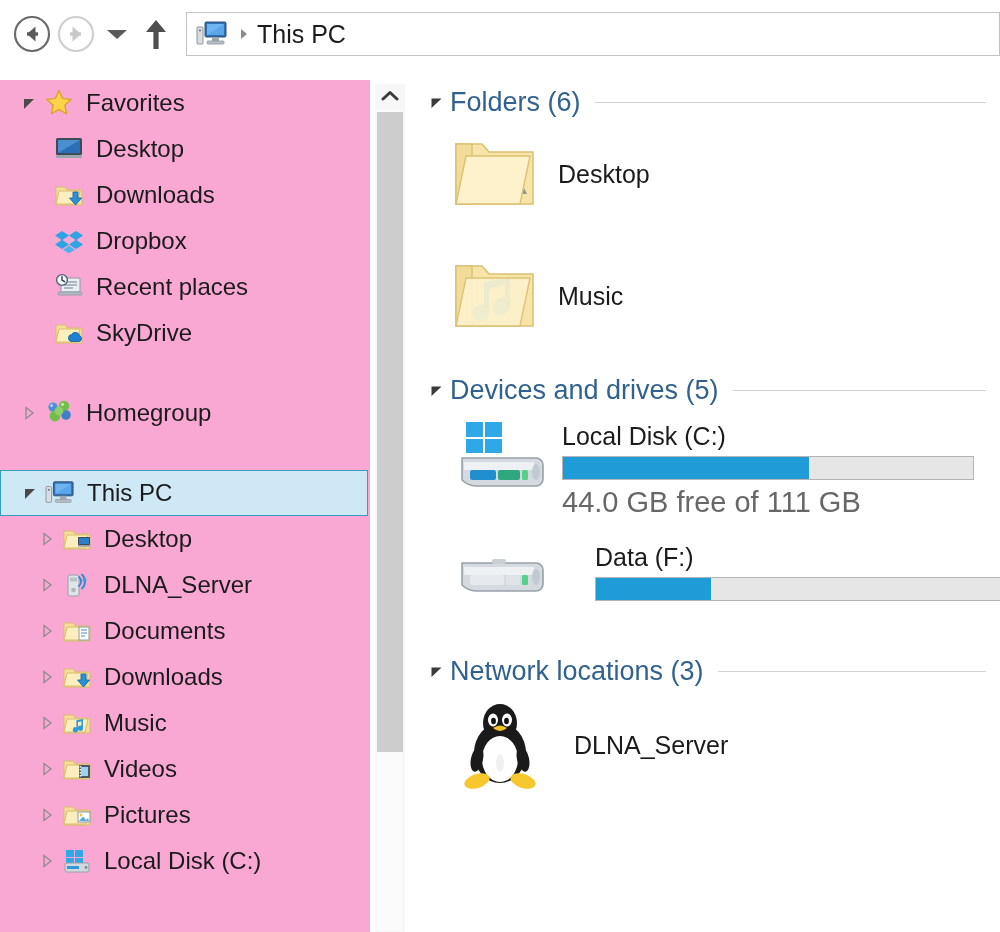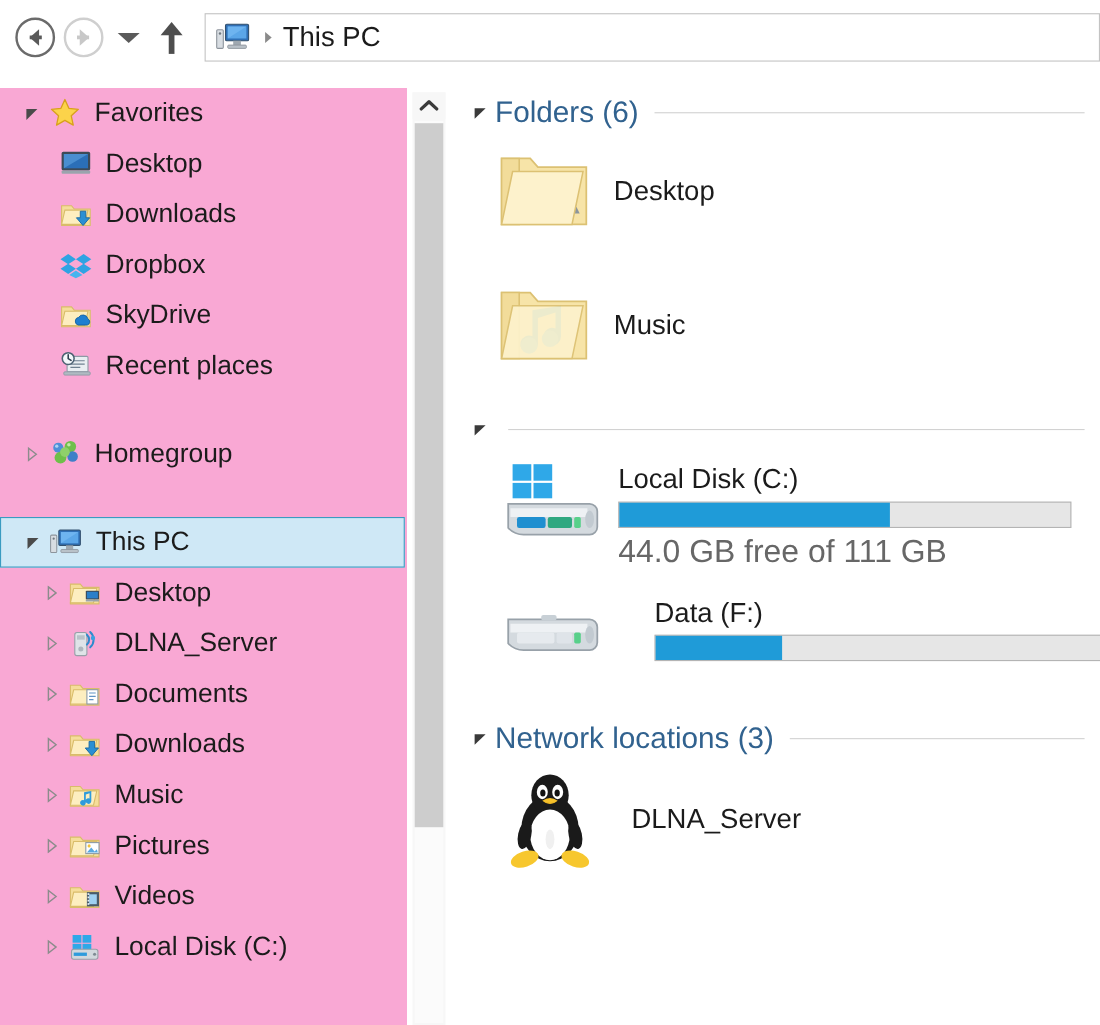--- a/index.html
+++ b/index.html
@@ -318,41 +318,41 @@
           <path d="M22 22 L29 17.4 L22 12.8 L15 17.4 Z" fill="#2fa3e3"></path>
           <path d="M15 18.8 L21 22.9 L15 26 L9 22.9 Z" fill="#47b4ef"></path>
         </svg>
       </span>
       <span class="tlabel">Dropbox</span>
     </div>
 
     <div class="tree-row indent-1">
       <span class="ticon">
         <svg width="30" height="28" viewBox="0 0 30 28">
-          <path d="M2 6 h9 l2.5 3 H28 v15 H2 Z" fill="#f5dd9a" stroke="#d9bc6a" stroke-width="1"></path>
-          <path d="M5 10 h21 l-3 13 H2 Z" fill="#fdeec0" stroke="#d9bc6a" stroke-width="1"></path>
-          <path d="M17 22.5 a3.6 3.6 0 0 1 0.5 -7 a4.6 4.6 0 0 1 8.4 1.4 a3 3 0 0 1 -0.6 5.6 Z" fill="#1f7fd0" stroke="#135f9f" stroke-width="0.8"></path>
-        </svg>
-      </span>
-      <span class="tlabel">SkyDrive</span>
-    </div>
-
-    <div class="tree-row indent-1">
-      <span class="ticon">
-        <svg width="30" height="28" viewBox="0 0 30 28">
           <rect x="7" y="5" width="19" height="14" rx="1" fill="#e9eef2" stroke="#8d9aa5" stroke-width="1"></rect>
           <line x1="10" y1="9" x2="23" y2="9" stroke="#6f8190" stroke-width="1"></line>
           <line x1="10" y1="12" x2="23" y2="12" stroke="#6f8190" stroke-width="1"></line>
           <line x1="10" y1="15" x2="19" y2="15" stroke="#6f8190" stroke-width="1"></line>
           <rect x="4" y="19" width="24" height="3" rx="1" fill="#b0bac2" stroke="#8d9aa5" stroke-width="0.8"></rect>
           <circle cx="8" cy="7" r="5.4" fill="#f3f7fa" stroke="#4d6273" stroke-width="1.4"></circle>
           <path d="M8 3.6 V7 L10.6 8.6" stroke="#2c3d4c" stroke-width="1.4" fill="none" stroke-linecap="round"></path>
         </svg>
       </span>
       <span class="tlabel">Recent places</span>
+    </div>
+
+    <div class="tree-row indent-1">
+      <span class="ticon">
+        <svg width="30" height="28" viewBox="0 0 30 28">
+          <path d="M2 6 h9 l2.5 3 H28 v15 H2 Z" fill="#f5dd9a" stroke="#d9bc6a" stroke-width="1"></path>
+          <path d="M5 10 h21 l-3 13 H2 Z" fill="#fdeec0" stroke="#d9bc6a" stroke-width="1"></path>
+          <path d="M17 22.5 a3.6 3.6 0 0 1 0.5 -7 a4.6 4.6 0 0 1 8.4 1.4 a3 3 0 0 1 -0.6 5.6 Z" fill="#1f7fd0" stroke="#135f9f" stroke-width="0.8"></path>
+        </svg>
+      </span>
+      <span class="tlabel">SkyDrive</span>
     </div>
 
     <div class="spacer-row"></div>
 
     <div class="tree-row indent-0">
       <span class="twisty">
         <svg width="14" height="14" viewBox="0 0 14 14">
             <path d="M4 1.5 L11 7 L4 12.5 Z" fill="none" stroke="#8c8c8c" stroke-width="1.3"></path>
           </svg>
       </span>
@@ -483,47 +483,47 @@
     <div class="tree-row indent-1b">
       <span class="twisty">
         <svg width="14" height="14" viewBox="0 0 14 14">
             <path d="M4 1.5 L11 7 L4 12.5 Z" fill="none" stroke="#8c8c8c" stroke-width="1.3"></path>
           </svg>
       </span>
       <span class="ticon">
         <svg width="30" height="28" viewBox="0 0 30 28">
           <path d="M2 6 h9 l2.5 3 H28 v15 H2 Z" fill="#f5dd9a" stroke="#d9bc6a" stroke-width="1"></path>
           <path d="M5 10 h21 l-3 13 H2 Z" fill="#fdeec0" stroke="#d9bc6a" stroke-width="1"></path>
-          <rect x="16" y="11" width="12" height="10" fill="#ffffff" stroke="#8d9aa5" stroke-width="1"></rect>
-          <circle cx="19" cy="14" r="1.4" fill="#f0c23c"></circle>
-          <path d="M17 20 L21 15.5 L24 19 L26 17 L27 20 Z" fill="#5aa9e0"></path>
-        </svg>
-      </span>
-      <span class="tlabel">Pictures</span>
-    </div>
-
-    <div class="tree-row indent-1b">
-      <span class="twisty">
-        <svg width="14" height="14" viewBox="0 0 14 14">
-            <path d="M4 1.5 L11 7 L4 12.5 Z" fill="none" stroke="#8c8c8c" stroke-width="1.3"></path>
-          </svg>
-      </span>
-      <span class="ticon">
-        <svg width="30" height="28" viewBox="0 0 30 28">
-          <path d="M2 6 h9 l2.5 3 H28 v15 H2 Z" fill="#f5dd9a" stroke="#d9bc6a" stroke-width="1"></path>
-          <path d="M5 10 h21 l-3 13 H2 Z" fill="#fdeec0" stroke="#d9bc6a" stroke-width="1"></path>
           <rect x="17" y="10" width="11" height="13" fill="#4a5a68"></rect>
           <rect x="19" y="12" width="7" height="9" fill="#9fd0f0"></rect>
           <rect x="17.6" y="11" width="1.6" height="1.6" fill="#e8eef3"></rect>
           <rect x="17.6" y="14" width="1.6" height="1.6" fill="#e8eef3"></rect>
           <rect x="17.6" y="17" width="1.6" height="1.6" fill="#e8eef3"></rect>
           <rect x="17.6" y="20" width="1.6" height="1.6" fill="#e8eef3"></rect>
         </svg>
       </span>
       <span class="tlabel">Videos</span>
+    </div>
+
+    <div class="tree-row indent-1b">
+      <span class="twisty">
+        <svg width="14" height="14" viewBox="0 0 14 14">
+            <path d="M4 1.5 L11 7 L4 12.5 Z" fill="none" stroke="#8c8c8c" stroke-width="1.3"></path>
+          </svg>
+      </span>
+      <span class="ticon">
+        <svg width="30" height="28" viewBox="0 0 30 28">
+          <path d="M2 6 h9 l2.5 3 H28 v15 H2 Z" fill="#f5dd9a" stroke="#d9bc6a" stroke-width="1"></path>
+          <path d="M5 10 h21 l-3 13 H2 Z" fill="#fdeec0" stroke="#d9bc6a" stroke-width="1"></path>
+          <rect x="16" y="11" width="12" height="10" fill="#ffffff" stroke="#8d9aa5" stroke-width="1"></rect>
+          <circle cx="19" cy="14" r="1.4" fill="#f0c23c"></circle>
+          <path d="M17 20 L21 15.5 L24 19 L26 17 L27 20 Z" fill="#5aa9e0"></path>
+        </svg>
+      </span>
+      <span class="tlabel">Pictures</span>
     </div>
 
     <div class="tree-row indent-1b">
       <span class="twisty">
         <svg width="14" height="14" viewBox="0 0 14 14">
             <path d="M4 1.5 L11 7 L4 12.5 Z" fill="none" stroke="#8c8c8c" stroke-width="1.3"></path>
           </svg>
       </span>
       <span class="ticon">
         <svg width="30" height="28" viewBox="0 0 30 28">
@@ -590,20 +590,21 @@
       </span>
       <span class="item-label">Music</span>
     </div>
 
     <div class="group-header" style="margin-top:24px;">
       <span class="gh-twisty">
         <svg width="13" height="13" viewBox="0 0 13 13">
             <path d="M1.5 2.5 L11.5 2.5 L1.5 12 Z" fill="#3a3a3a"></path>
           </svg>
       </span>
+      <span class="gh-title">Devices and drives (5)</span>
       <span class="gh-rule"></span>
     </div>
 
     <div class="drive-row" style="margin-top:4px;">
       <span class="drive-icon">
         <svg width="100" height="88" viewBox="0 0 100 88">
           <rect x="14" y="4" width="17" height="15" fill="#2fa8e8"></rect>
           <rect x="33" y="4" width="17" height="15" fill="#2fa8e8"></rect>
           <rect x="14" y="21" width="17" height="14" fill="#2fa8e8"></rect>
           <rect x="33" y="21" width="17" height="14" fill="#2fa8e8"></rect>

